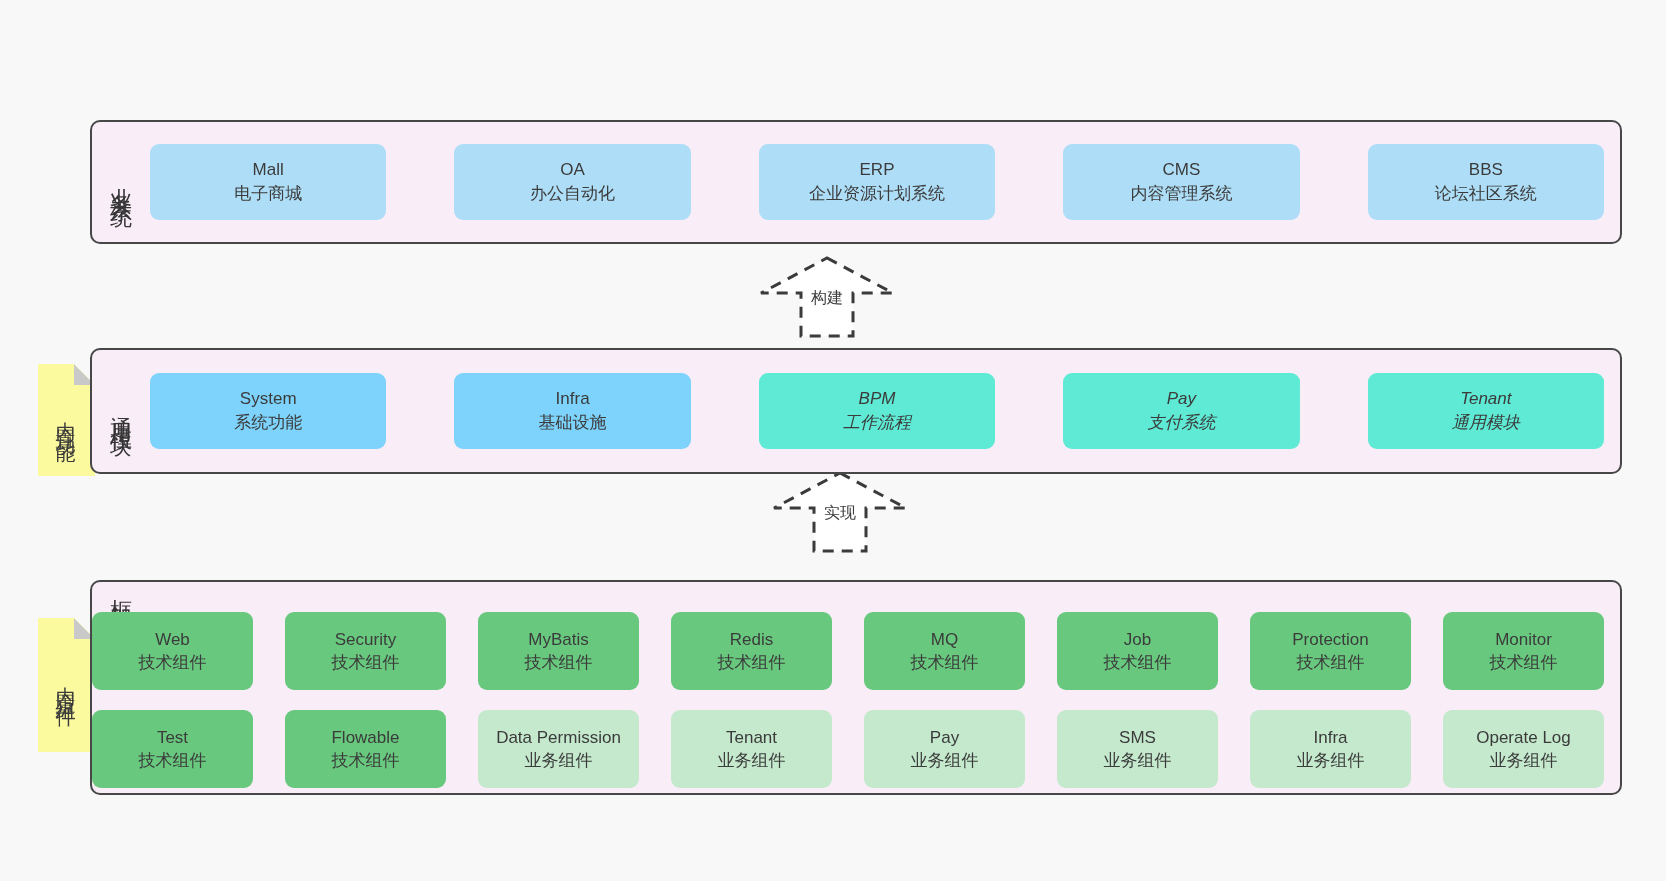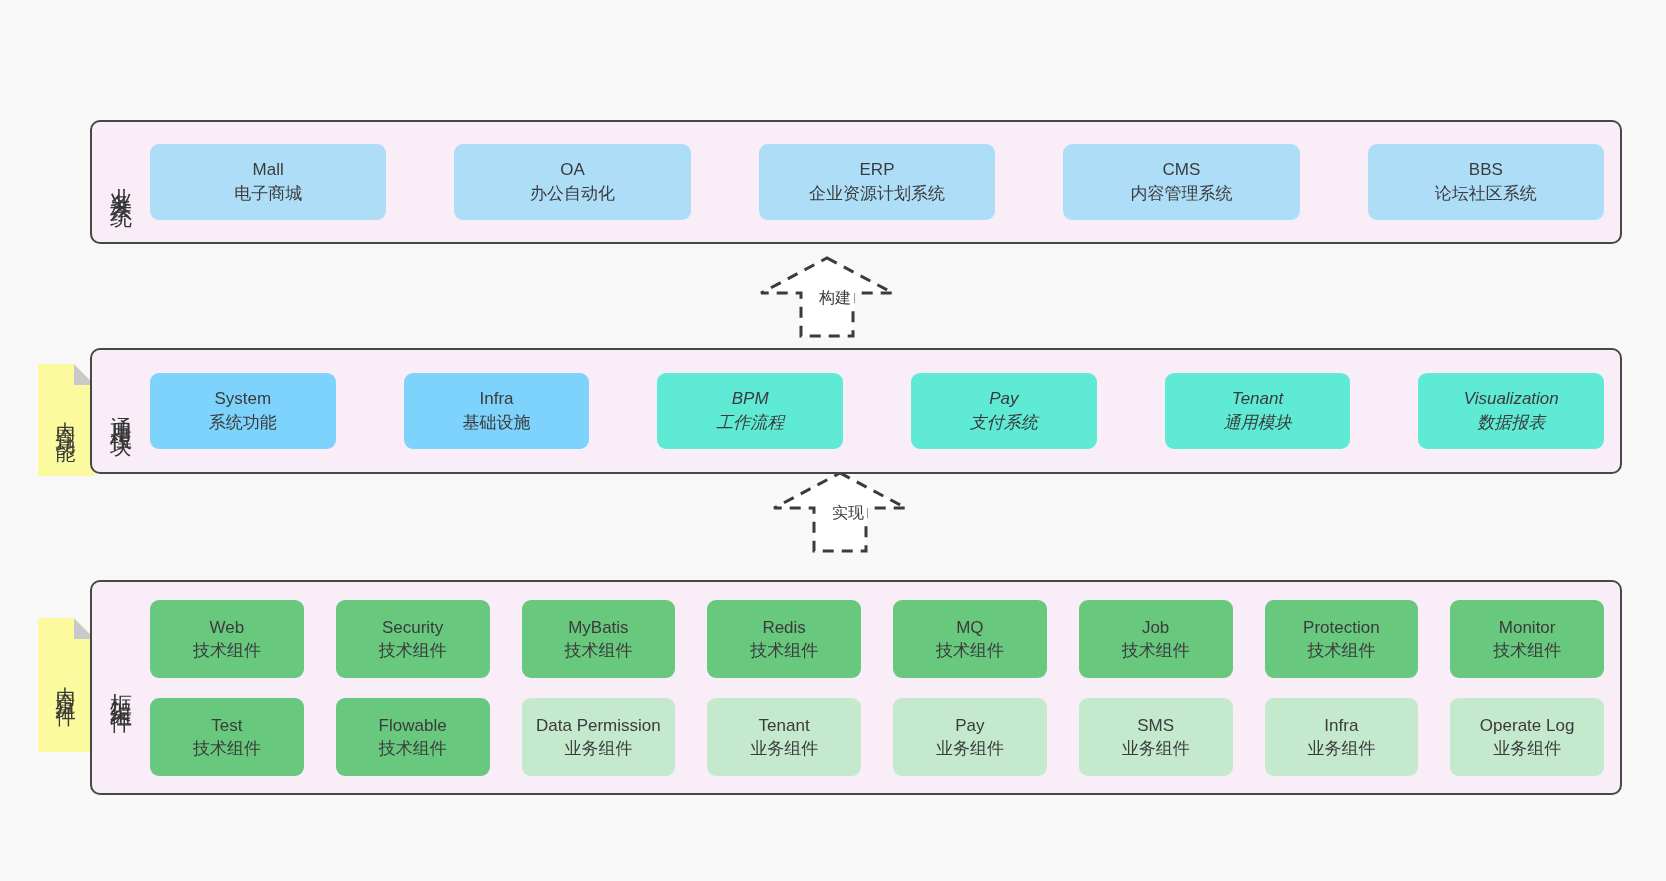--- a/index.html
+++ b/index.html
@@ -9,21 +9,21 @@
     font-family:"Liberation Sans", sans-serif;
     color:#3d3d3d;
   }
   .layer{
     position:absolute;left:90px;width:1532px;box-sizing:border-box;
     background:#f9edf7;border:2px solid #474747;border-radius:10px;
     display:flex;z-index:2;
   }
   .layer1{top:120px;height:124px;}
   .layer2{top:348px;height:126px;}
-  .layer3{top:580px;height:215px;}
+  .layer3{top:580px;height:215px;flex-direction:column;}
   .layer-label{
     width:58px;display:flex;align-items:center;justify-content:center;
     writing-mode:vertical-rl;text-orientation:upright;
     font-size:22px;letter-spacing:6px;color:#353535;
   }
   .boxes{
     flex:1;display:flex;align-items:center;gap:68px;padding-right:16px;
   }
   .box{
     flex:1;height:76px;border-radius:9px;
@@ -41,21 +41,21 @@
   .green{background:#68c97e;}
   .lgreen{background:#c5e9cd;}
   .box .t1{font-weight:400;}
   
   .arrow{position:absolute;width:140px;height:86px;z-index:1;}
   .arrow1{left:757px;top:254px;}
   .arrow2{left:770px;top:469px;}
   .arrow svg{display:block;width:140px;height:86px;}
   .arrow-label{
     position:absolute;left:50%;top:44px;transform:translate(-50%,-50%);
-    background:#ffffff;padding:0 3px;font-size:16px;color:#3b3b3b;white-space:nowrap;margin-left:8px;
+    background:#ffffff;padding:0 3px;font-size:16px;color:#3b3b3b;white-space:nowrap;
   }
   
   .note{
     position:absolute;left:38px;width:57px;background:#fbfa9e;z-index:1;
     display:flex;align-items:center;justify-content:center;
     writing-mode:vertical-rl;text-orientation:upright;
     font-size:20px;letter-spacing:7px;color:#3a3a3a;
     clip-path:polygon(0 0, calc(100% - 21px) 0, 100% 21px, 100% 100%, 0 100%);
   }
   .note-mid{top:364px;height:112px;}
@@ -123,24 +123,20 @@
       <span class="t2">工作流程</span>
     </div>
     <div class="box pink">
       <span class="t1">Pay</span>
       <span class="t2">支付系统</span>
     </div>
     <div class="box pink">
       <span class="t1">Tenant</span>
       <span class="t2">通用模块</span>
     </div>
-    <div class="box pink">
-      <span class="t1">Visualization</span>
-      <span class="t2">数据报表</span>
-    </div>
   </div>
 </div>
 
 <div class="arrow arrow2">
   <svg viewBox="0 0 140 86">
     <polygon points="70,4 136,39 96,39 96,82 44,82 44,39 4,39" fill="#ffffff" stroke="#3b3b3b" stroke-width="3" stroke-dasharray="11,8" stroke-linejoin="miter"></polygon>
   </svg>
   <span class="arrow-label">实现</span>
 </div>
 

